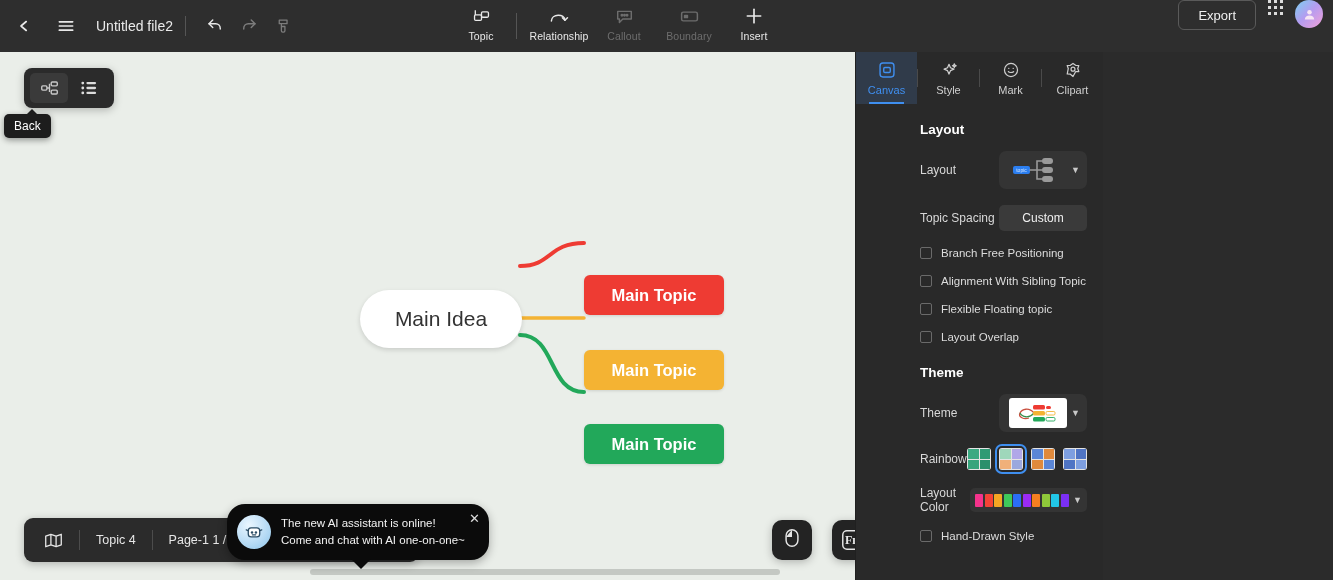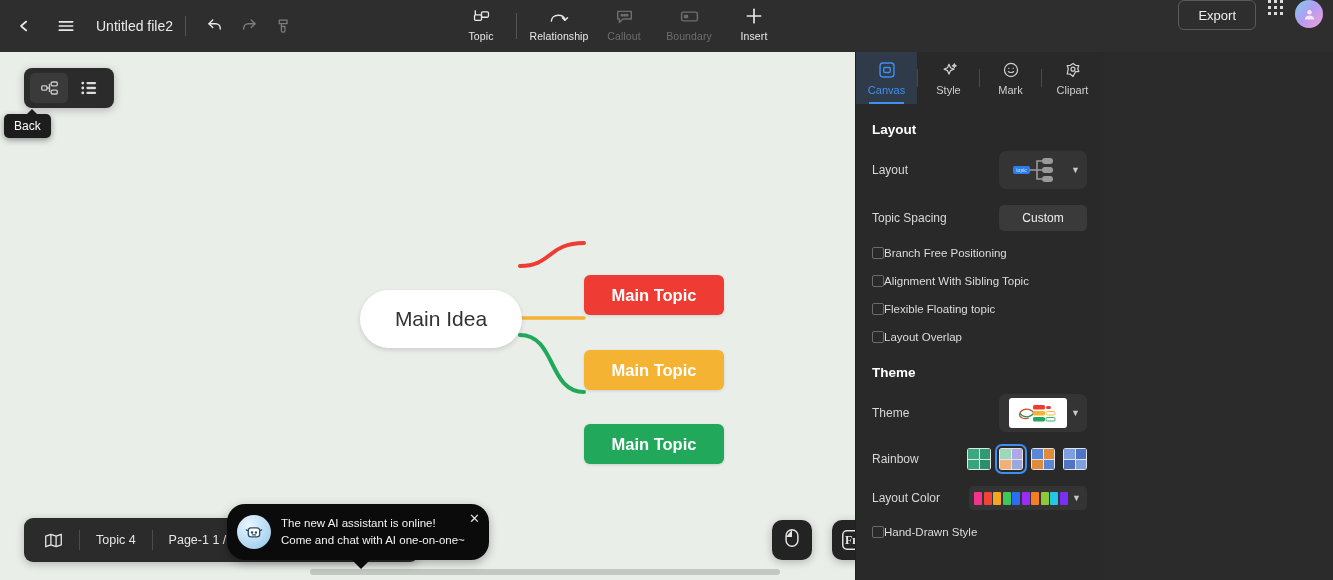--- a/index.html
+++ b/index.html
@@ -214,37 +214,37 @@
     justify-content:center; gap: 3px; color:#cfcfcf; font-size: 11px;
     cursor:pointer; position: relative;
   }
   .ptab.active { background:#303b4a; color:#3f8ff0; }
   .ptab.active::after {
     content:''; position:absolute; bottom:0; left: 22%; width: 56%;
     height: 2px; background:#3f8ff0;
   }
   .ptab-sep { width:1px; height:18px; background:#4a4a4a; align-self:center; }
 
-  .panel-body { padding: 0 16px; }
+  .panel-body { padding: 0 16px; margin-left: 48px; }
   .sec-title { color:#fff; font-size: 13.5px; font-weight: bold; margin: 18px 0 14px; }
   .row { display:flex; align-items:center; justify-content:space-between; margin-bottom: 16px; }
   .row-label { color:#d8d8d8; font-size: 12px; }
   .dd-box {
     width: 88px; height: 38px; background:#343434; border-radius: 7px;
     display:flex; align-items:center; justify-content: space-between;
     padding: 0 7px 0 5px; cursor:pointer;
   }
   .dd-prev { flex:1; height: 30px; display:flex; align-items:center; justify-content:center; }
   .chev { color:#c8c8c8; font-size: 9px; }
   .btn-custom {
     width: 88px; height: 26px; background:#3a3a3a; border-radius: 5px;
     color:#f0f0f0; font-size: 12px; border:none; font-family: inherit;
     cursor:pointer;
   }
-  .cb-row { display:flex; align-items:center; gap: 0; margin-bottom: 16px; cursor:pointer; }
+  .cb-row { display:flex; align-items:center; gap: 9px; margin-bottom: 16px; cursor:pointer; }
   .cb {
     width: 12px; height: 12px; border:1px solid #6a6a6a; border-radius: 2px;
     background: transparent; flex: 0 0 12px;
   }
   .cb-label { color:#dcdcdc; font-size: 11.5px; }
 
   .rainbow-set { display:flex; gap: 8px; }
   .rb {
     width: 22px; height: 20px; border-radius: 3px; cursor:pointer;
     display:grid; grid-template-columns: 1fr 1fr; grid-template-rows: 1fr 1fr;

